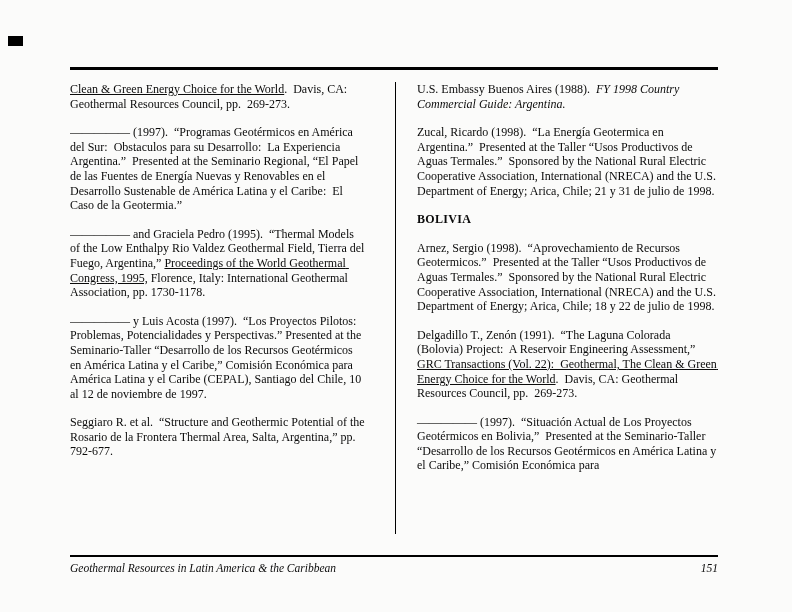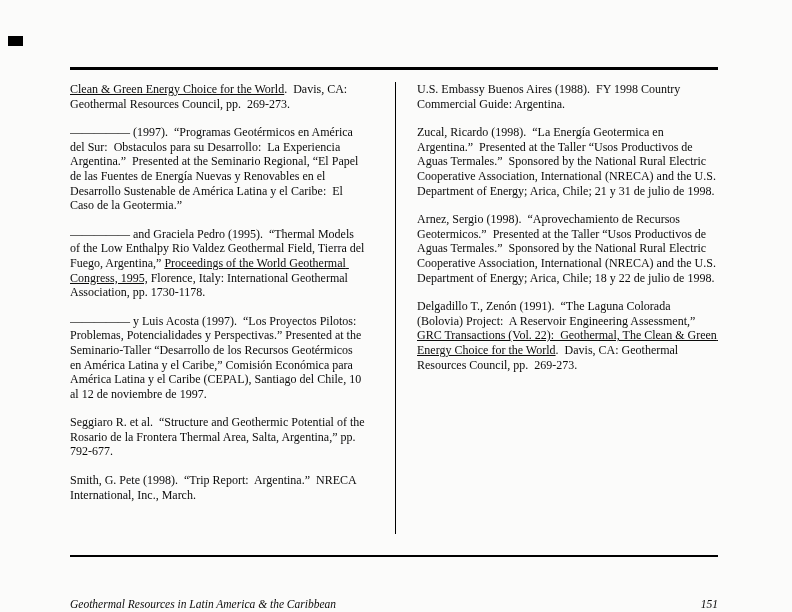--- a/index.html
+++ b/index.html
@@ -26,55 +26,56 @@
   .col.right { width: 300px; }
   .divider { width: 1px; background: #000; margin-left: 29px; margin-right: 21px; height: 452px; }
 
   .entry {
     margin: 0 0 14px 0;
     font-size: 12px;
     line-height: 14.6px;
     white-space: pre-wrap;
   }
   .u { text-decoration: underline; }
-  .i { }
+  .i { font-style: italic; }
   .heading { font-weight: bold; letter-spacing: 0.3px; }
 
   .footer {
     position: absolute; left: 70px; top: 562px; width: 648px;
     display: flex; justify-content: space-between; align-items: flex-start;
-    font-size: 11.5px; font-style: italic; margin-top: 36px;
+    font-size: 11.5px; font-style: italic;
   }
 </style>
 </head>
 <body>
 
 <div class="page">
 
   <div class="scan-mark"></div>
   <div class="rule-top"></div>
 
   <div class="content">
 
     <div class="col left">
       <p class="entry"><span class="u">Clean &amp; Green Energy Choice for the World</span><span>.  Davis, CA: Geothermal Resources Council, pp.  269-273.</span></p>
       <p class="entry"><span>————— (1997).  “Programas Geotérmicos en América del Sur:  Obstaculos para su Desarrollo:  La Experiencia Argentina.”  Presented at the Seminario Regional, “El Papel de las Fuentes de Energía Nuevas y Renovables en el Desarrollo Sustenable de América Latina y el Caribe:  El Caso de la Geotermia.”</span></p>
       <p class="entry"><span>————— and Graciela Pedro (1995).  “Thermal Models of the Low Enthalpy Rio Valdez Geothermal Field, Tierra del Fuego, Argentina,” </span><span class="u">Proceedings of the World Geothermal Congress, 1995,</span><span> Florence, Italy: International Geothermal Association, pp. 1730-1178.</span></p>
       <p class="entry"><span>————— y Luis Acosta (1997).  “Los Proyectos Pilotos: Problemas, Potencialidades y Perspectivas.” Presented at the Seminario-Taller “Desarrollo de los Recursos Geotérmicos en América Latina y el Caribe,” Comisión Económica para América Latina y el Caribe (CEPAL), Santiago del Chile, 10 al 12 de noviembre de 1997.</span></p>
       <p class="entry"><span>Seggiaro R. et al.  “Structure and Geothermic Potential of the Rosario de la Frontera Thermal Area, Salta, Argentina,” pp. 792-677.</span></p>
-      <p class="entry"><span>Smith, G. Pete (1998).  “Trip Report:  Argentina.”  NRECA International, Inc., March.</span></p>
     </div>
 
     <div class="divider"></div>
 
     <div class="col right">
       <p class="entry"><span>U.S. Embassy Buenos Aires (1988).  </span><span class="i">FY 1998 Country Commercial Guide: Argentina.</span></p>
       <p class="entry"><span>Zucal, Ricardo (1998).  “La Energía Geotermica en Argentina.”  Presented at the Taller “Usos Productivos de Aguas Termales.”  Sponsored by the National Rural Electric Cooperative Association, International (NRECA) and the U.S. Department of Energy; Arica, Chile; 21 y 31 de julio de 1998.</span></p>
+      <p class="entry heading"><span>BOLIVIA</span></p>
       <p class="entry"><span>Arnez, Sergio (1998).  “Aprovechamiento de Recursos Geotermicos.”  Presented at the Taller “Usos Productivos de Aguas Termales.”  Sponsored by the National Rural Electric Cooperative Association, International (NRECA) and the U.S. Department of Energy; Arica, Chile; 18 y 22 de julio de 1998.</span></p>
       <p class="entry"><span>Delgadillo T., Zenón (1991).  “The Laguna Colorada (Bolovia) Project:  A Reservoir Engineering Assessment,” </span><span class="u">GRC Transactions (Vol. 22):  Geothermal, The Clean &amp; Green Energy Choice for the World</span><span>.  Davis, CA: Geothermal Resources Council, pp.  269-273.</span></p>
+      <p class="entry"><span>————— (1997).  “Situación Actual de Los Proyectos Geotérmicos en Bolivia,”  Presented at the Seminario-Taller “Desarrollo de los Recursos Geotérmicos en América Latina y el Caribe,” Comisión Económica para</span></p>
     </div>
 
   </div>
 
   <div class="rule-bottom"></div>
 
   <div class="footer">
     <span>Geothermal Resources in Latin America &amp; the Caribbean</span>
     <span>151</span>
   </div>

